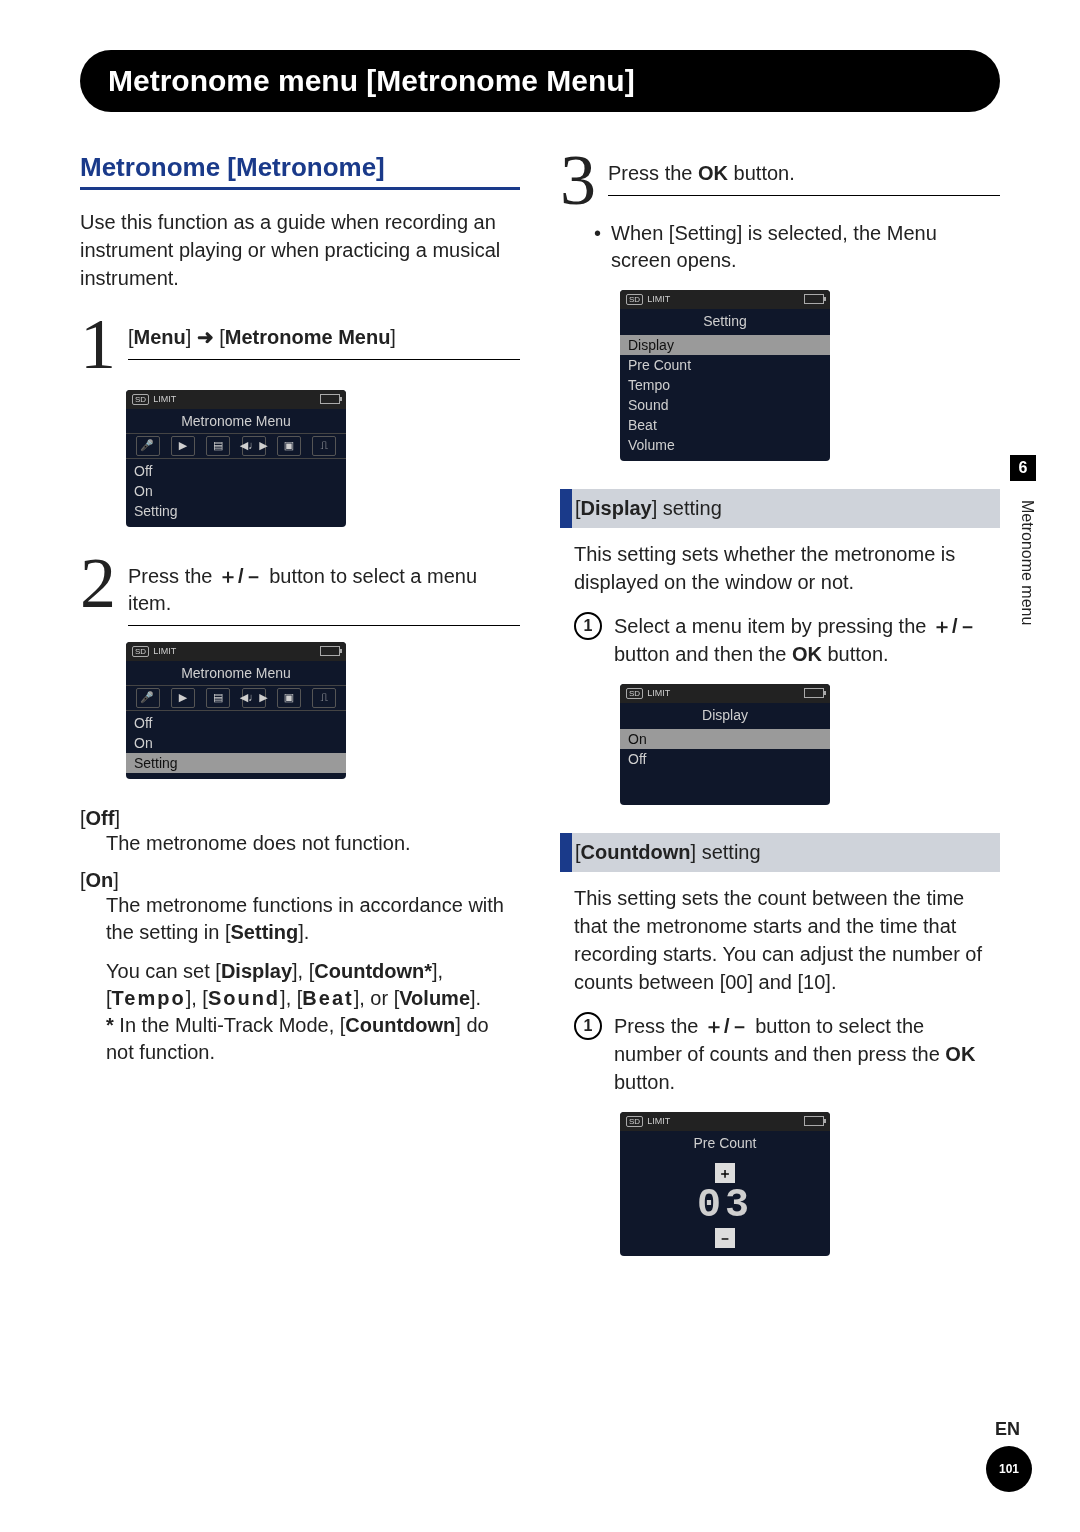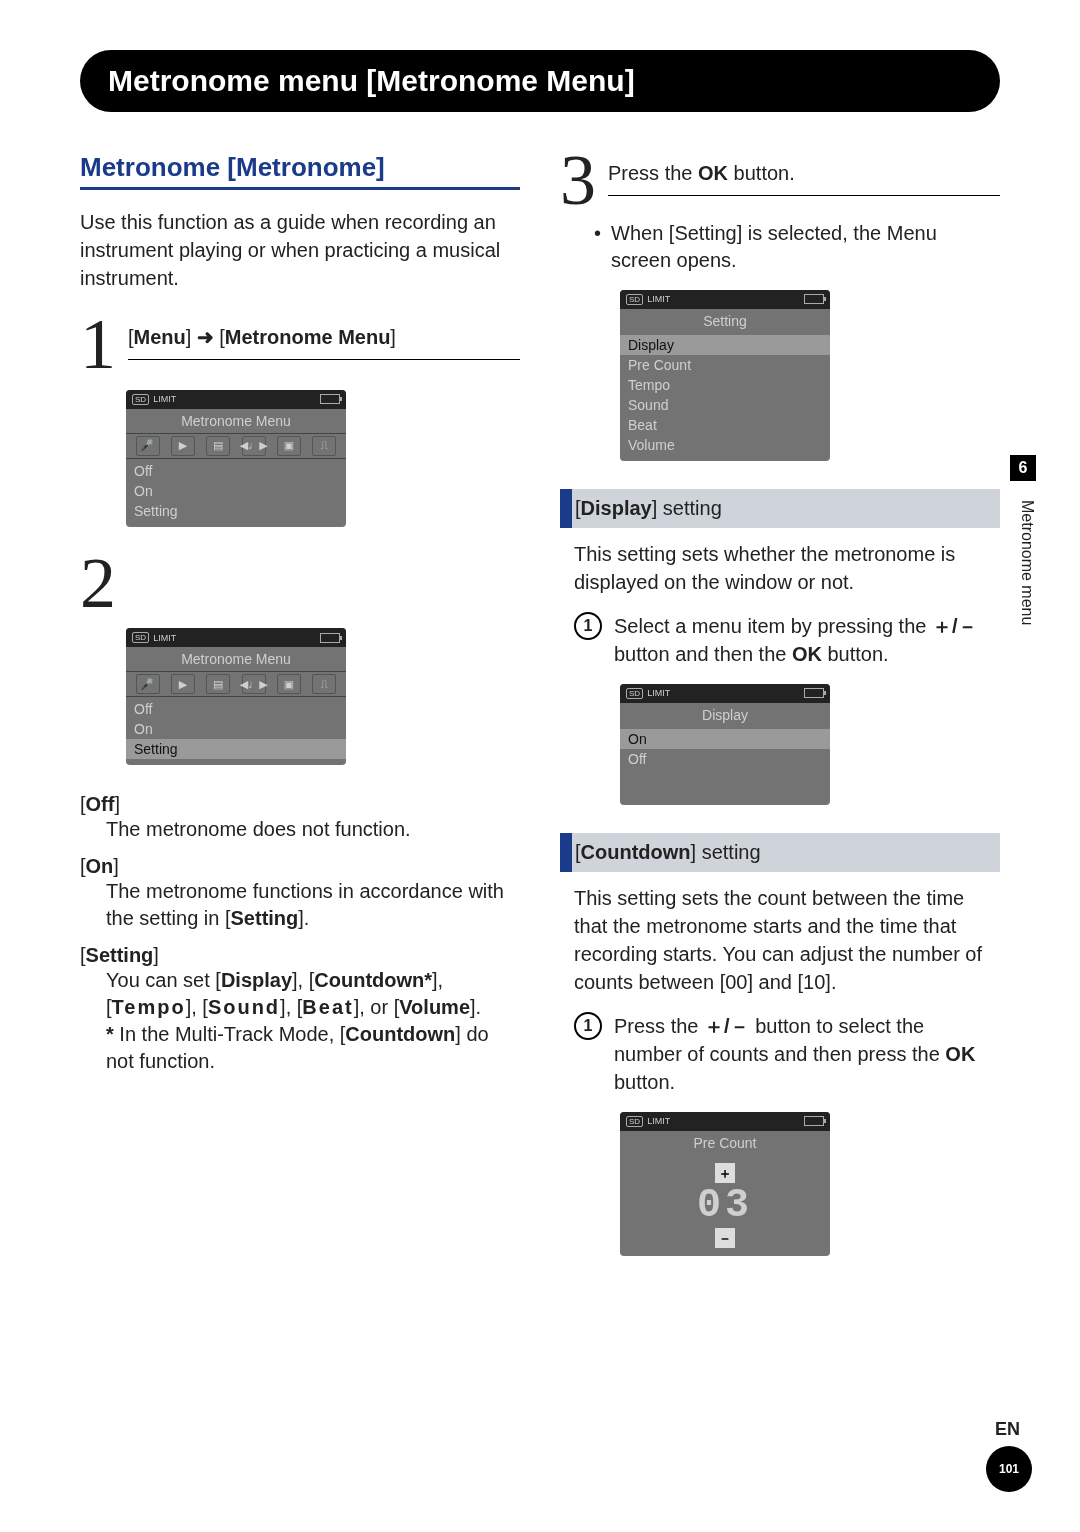--- a/index.html
+++ b/index.html
@@ -64,21 +64,21 @@
     border-bottom: 1px solid #000;
     padding-bottom: 8px;
     flex: 1;
     margin-top: 8px;
   }
   .step-text .b { font-weight: bold; }
   .arrow { font-weight: bold; }
   .lcd {
     margin: 16px 0 28px 46px;
     width: 220px;
-    background: #737373;
+    background: #0f172a;
     color: #cfcfcf;
     border-radius: 4px;
     font-family: Arial, sans-serif;
     font-size: 14px;
     overflow: hidden;
   }
   .lcd .topbar {
     display: flex;
     align-items: center;
     gap: 4px;
@@ -293,20 +293,23 @@
         </div>
         <div class="list">
           <div>Off</div>
           <div>On</div>
           <div>Setting</div>
         </div>
       </div>
 
       <div class="step">
         <div class="step-num">2</div>
+        <div class="step-text">
+          <span>Press the </span><span class="b">＋/－</span><span> button to select a menu item.</span>
+        </div>
       </div>
 
       <div class="lcd">
         <div class="topbar">
           <span class="sd">SD</span>
           <span>LIMIT</span>
           <span class="batt"></span>
         </div>
         <div class="title">Metronome Menu</div>
         <div class="iconrow">
@@ -326,21 +329,20 @@
 
       <div class="def-block">
         <div class="def-term"><span>[</span><span class="b">Off</span><span>]</span></div>
         <div class="def-body">The metronome does not function.</div>
       </div>
       <div class="def-block">
         <div class="def-term"><span>[</span><span class="b">On</span><span>]</span></div>
         <div class="def-body"><span>The metronome functions in accordance with the setting in [</span><span class="b">Setting</span><span>].</span></div>
       </div>
       <div class="def-block">
-        <div class="def-term"><span>[</span><span class="b">Setting</span><span>]</span></div>
         <div class="def-body">
           <span>You can set [</span><span class="b">Display</span><span>], [</span><span class="b">Countdown*</span><span>], [</span><span class="b ls">Tempo</span><span>], [</span><span class="b ls">Sound</span><span>], [</span><span class="b ls">Beat</span><span>], or [</span><span class="b">Volume</span><span>].</span>
         </div>
         <div class="def-body" style="">
           <span class="b">*</span><span> In the Multi-Track Mode, [</span><span class="b">Countdown</span><span>] do not function.</span>
         </div>
       </div>
     </div>
 
     <div class="col">

